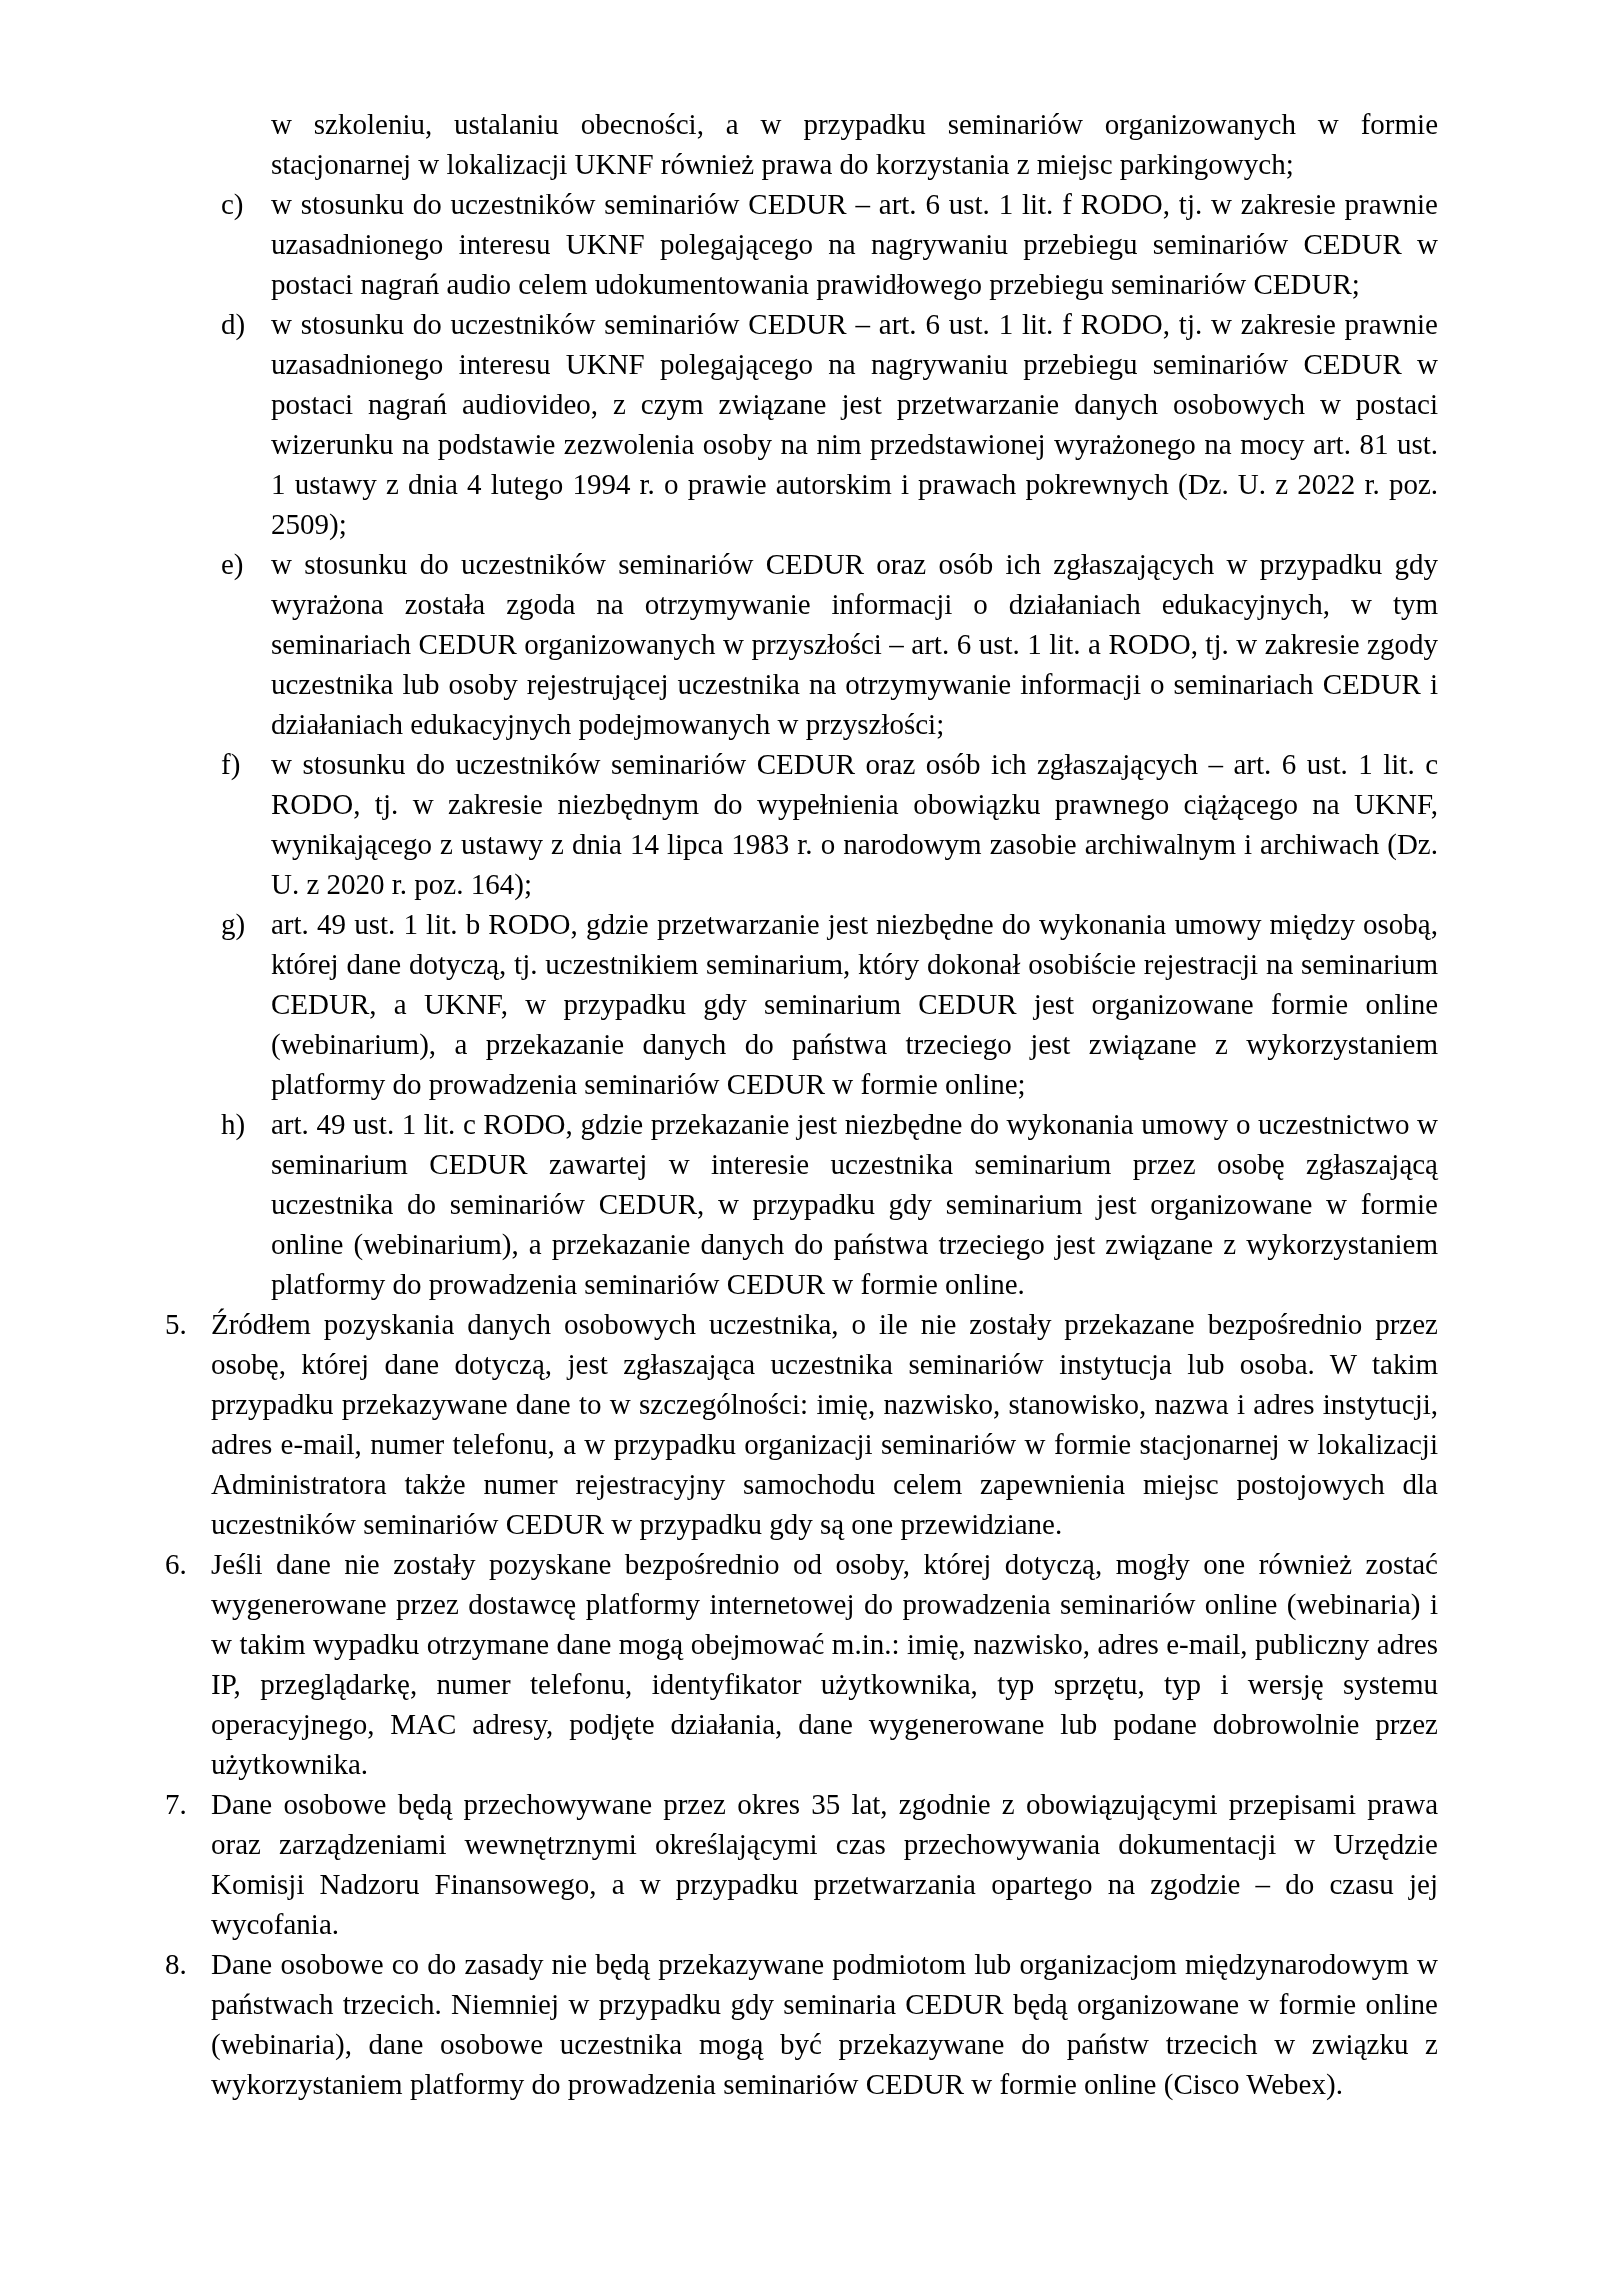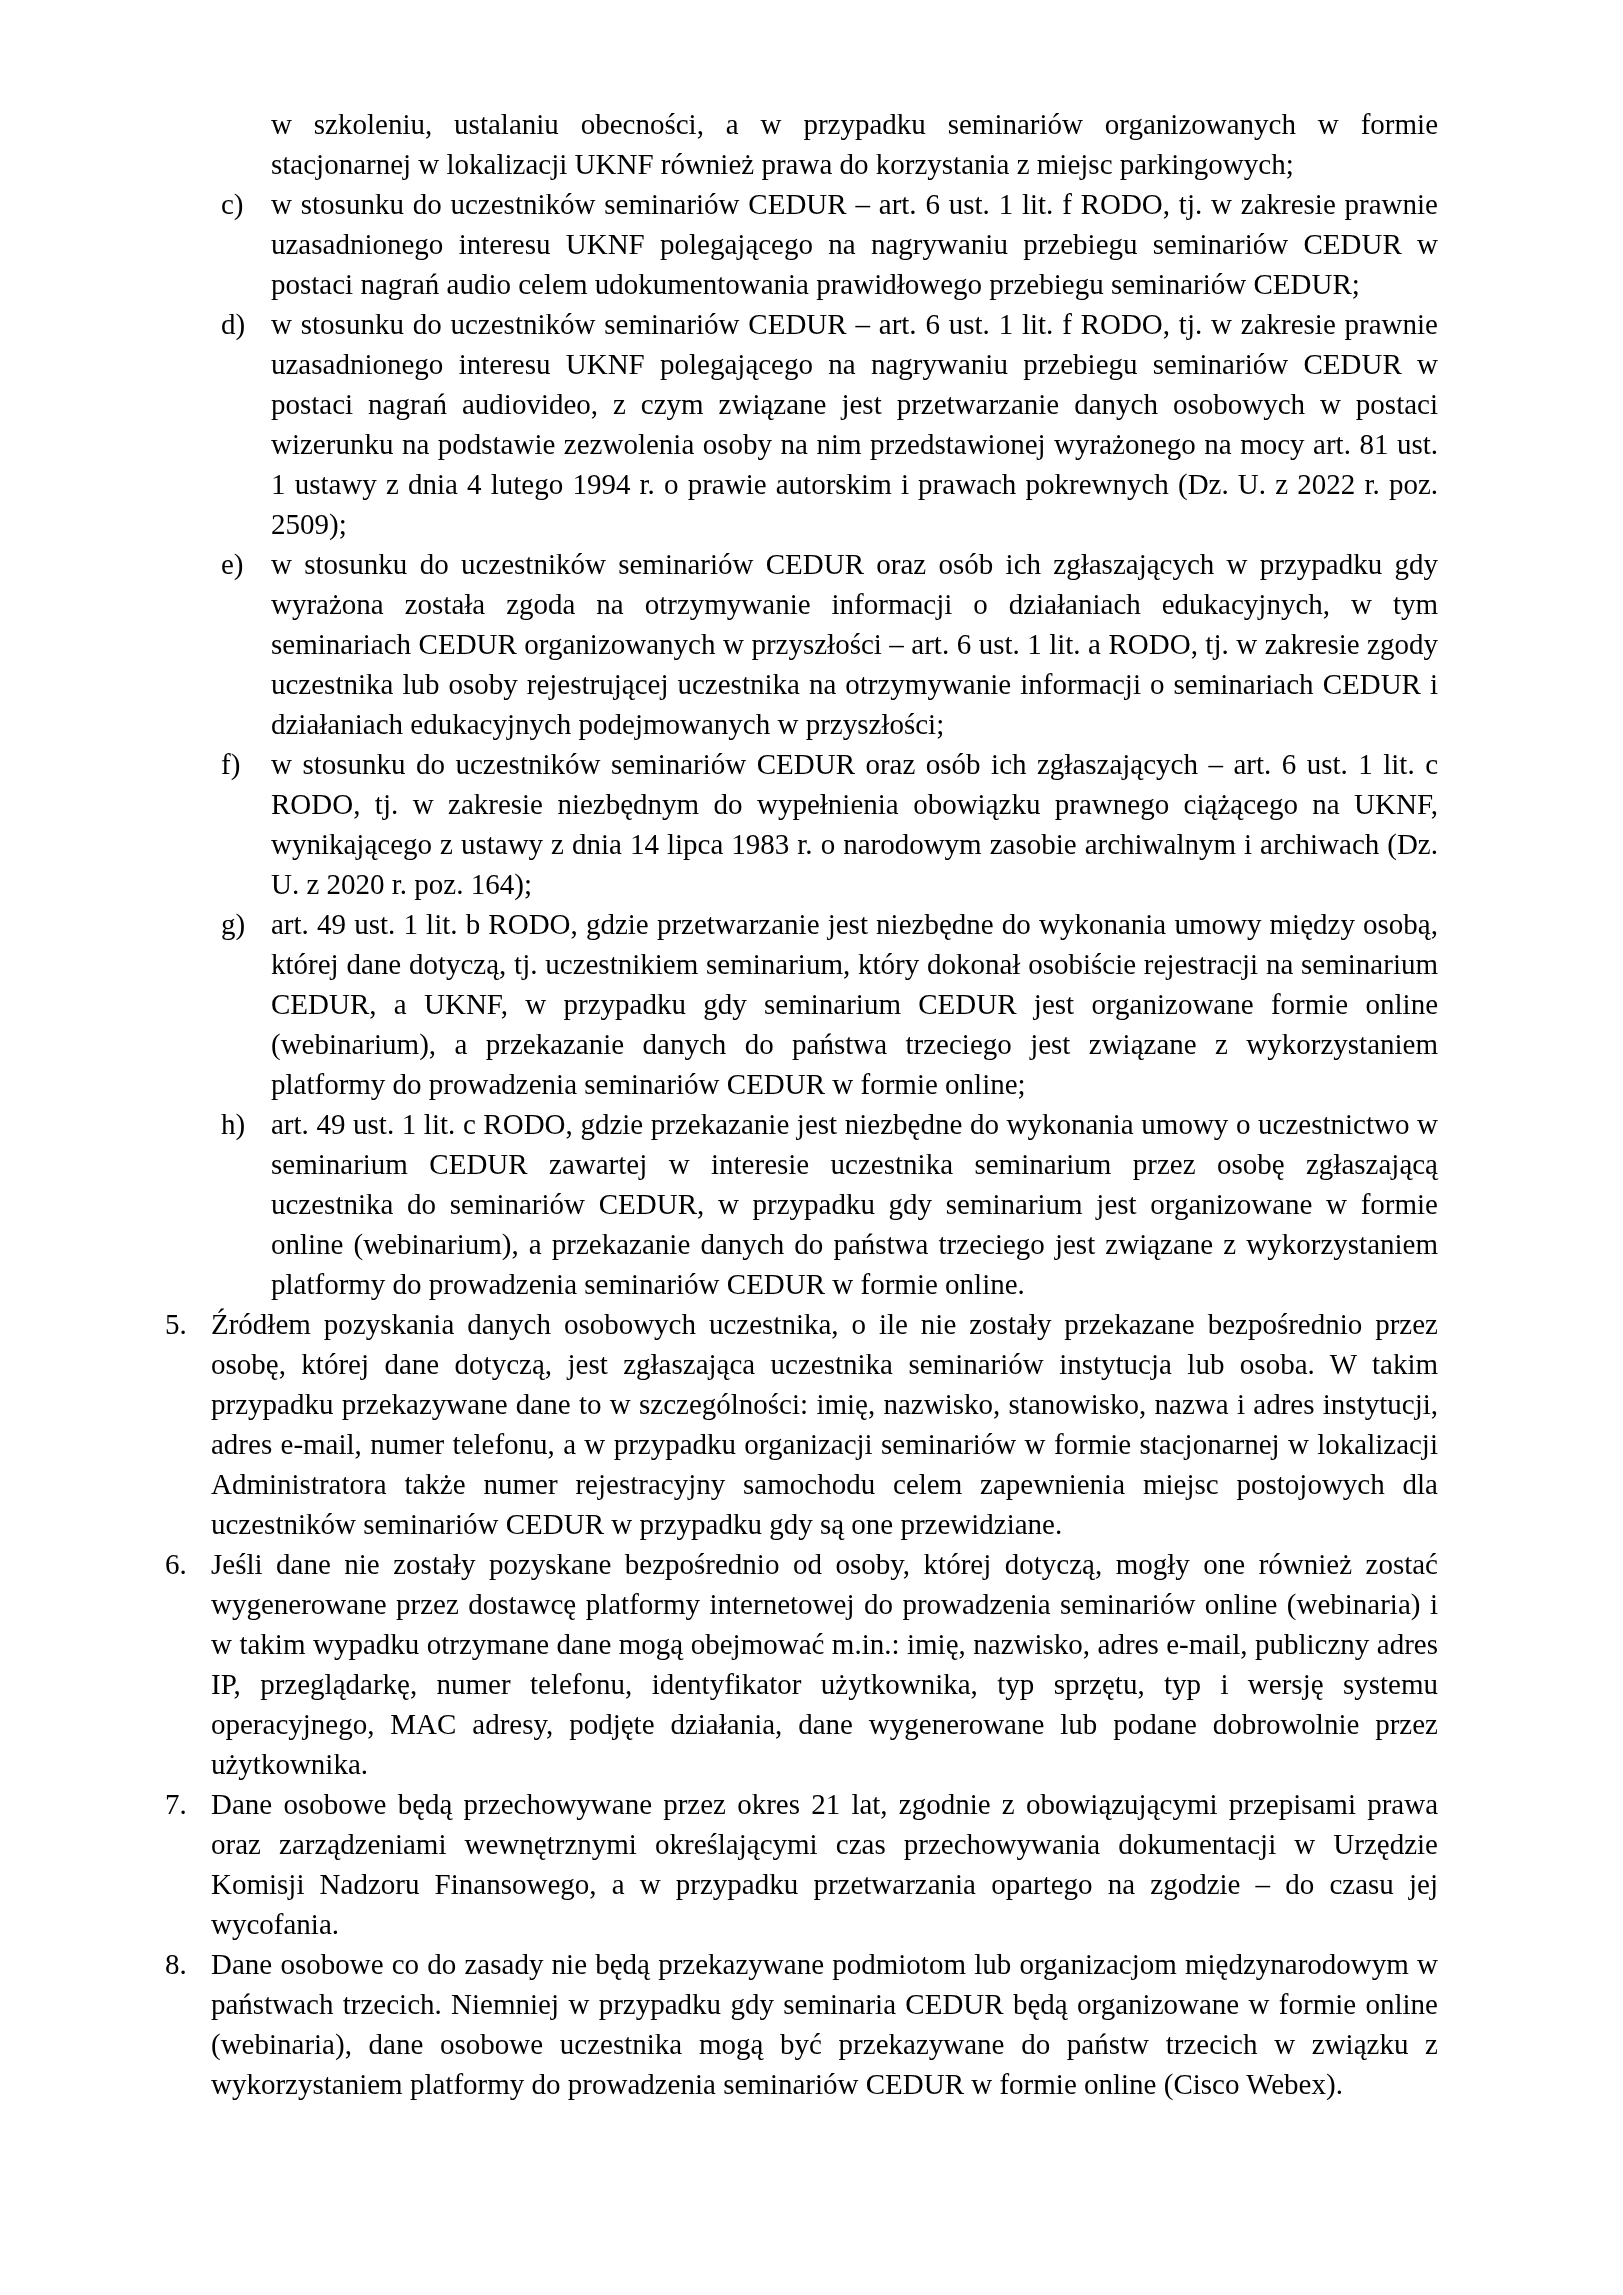--- a/index.html
+++ b/index.html
@@ -109,21 +109,21 @@
       <span class="text">Źródłem pozyskania danych osobowych uczestnika, o ile nie zostały przekazane bezpośrednio przez osobę, której dane dotyczą, jest zgłaszająca uczestnika seminariów instytucja lub osoba. W takim przypadku przekazywane dane to w szczególności: imię, nazwisko, stanowisko, nazwa i adres instytucji, adres e-mail, numer telefonu, a w przypadku organizacji seminariów w formie stacjonarnej w lokalizacji Administratora także numer rejestracyjny samochodu celem zapewnienia miejsc postojowych dla uczestników seminariów CEDUR w przypadku gdy są one przewidziane.</span>
     </div>
 
     <div class="main">
       <span class="marker">6.</span>
       <span class="text">Jeśli dane nie zostały pozyskane bezpośrednio od osoby, której dotyczą, mogły one również zostać wygenerowane przez dostawcę platformy internetowej do prowadzenia seminariów online (webinaria) i w takim wypadku otrzymane dane mogą obejmować m.in.: imię, nazwisko, adres e-mail, publiczny adres IP, przeglądarkę, numer telefonu,  identyfikator użytkownika, typ sprzętu, typ i wersję systemu operacyjnego, MAC adresy, podjęte działania, dane wygenerowane lub podane dobrowolnie przez użytkownika.</span>
     </div>
 
     <div class="main">
       <span class="marker">7.</span>
-      <span class="text">Dane osobowe będą przechowywane przez okres 21 lat, zgodnie z obowiązującymi przepisami prawa oraz zarządzeniami wewnętrznymi określającymi czas przechowywania dokumentacji w Urzędzie Komisji Nadzoru Finansowego, a w przypadku przetwarzania opartego na zgodzie – do czasu jej wycofania.</span>
+      <span class="text">Dane osobowe będą przechowywane przez okres 35 lat, zgodnie z obowiązującymi przepisami prawa oraz zarządzeniami wewnętrznymi określającymi czas przechowywania dokumentacji w Urzędzie Komisji Nadzoru Finansowego, a w przypadku przetwarzania opartego na zgodzie – do czasu jej wycofania.</span>
     </div>
 
     <div class="main">
       <span class="marker">8.</span>
       <span class="text">Dane osobowe co do zasady nie będą przekazywane podmiotom lub organizacjom międzynarodowym w państwach trzecich. Niemniej w przypadku gdy seminaria CEDUR będą organizowane w formie online (webinaria), dane osobowe uczestnika mogą być przekazywane do państw trzecich w związku z wykorzystaniem platformy do prowadzenia seminariów CEDUR w formie online (Cisco Webex).</span>
     </div>
 
   </div>
 </div>
 

